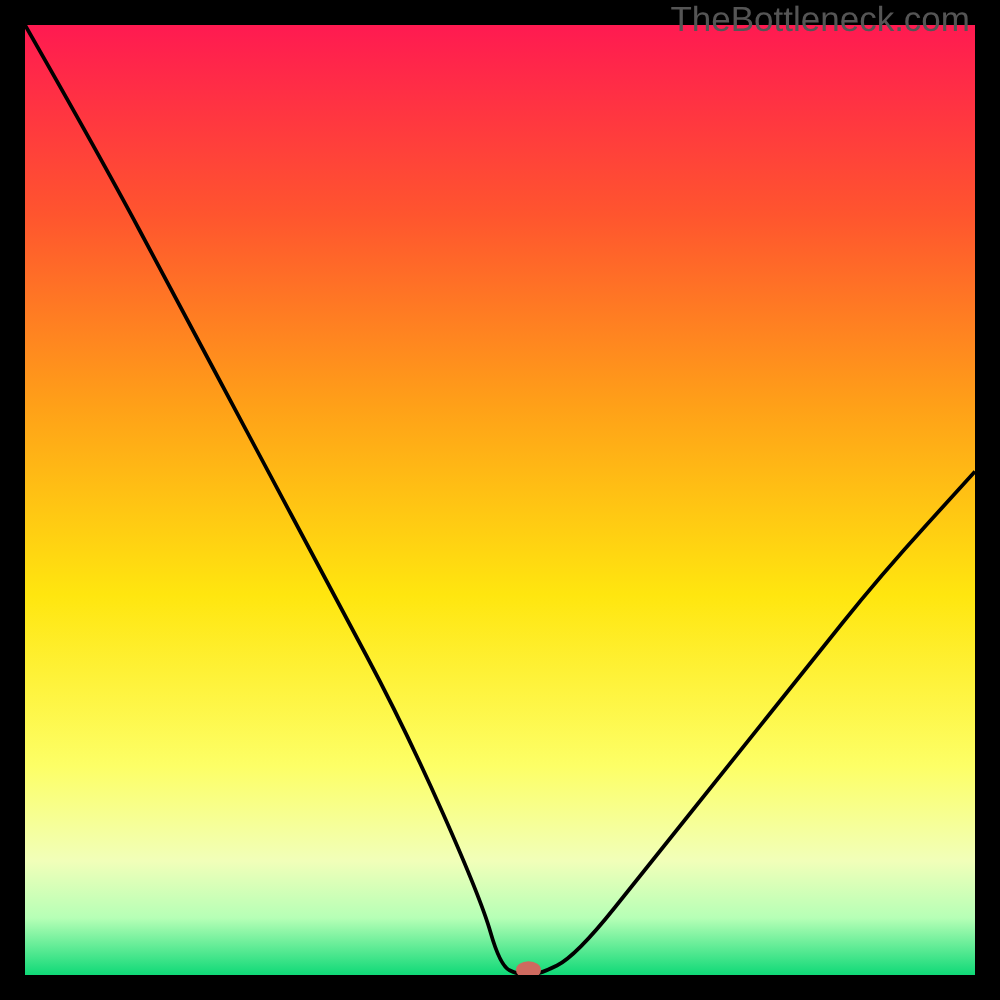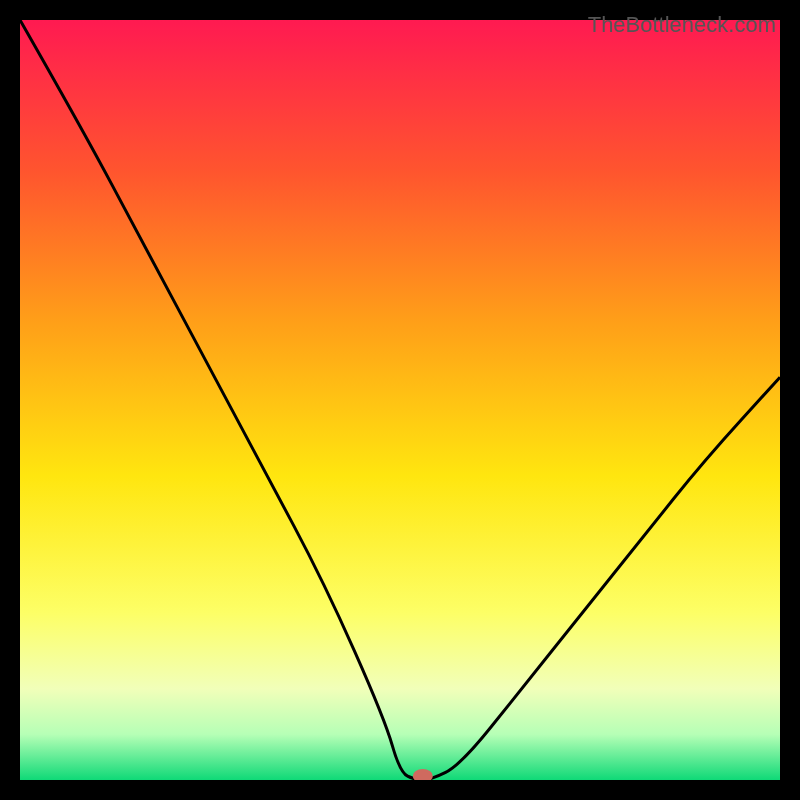--- a/index.html
+++ b/index.html
@@ -14,24 +14,24 @@
   .frame {
     position: absolute;
     left: 20px;
     top: 20px;
     width: 760px;
     height: 760px;
     background: #000;
   }
   .watermark {
     position: absolute;
-    top: 12px;
+    top: 0px;
     right: 24px;
     color: #555;
-    font-size: 22px;
+    font-size: 28px;
     font-weight: 500;
     z-index: 10;
   }
   svg {
     display: block;
   }
   .curve {
     fill: none;
     stroke: #000;
     stroke-width: 3;

